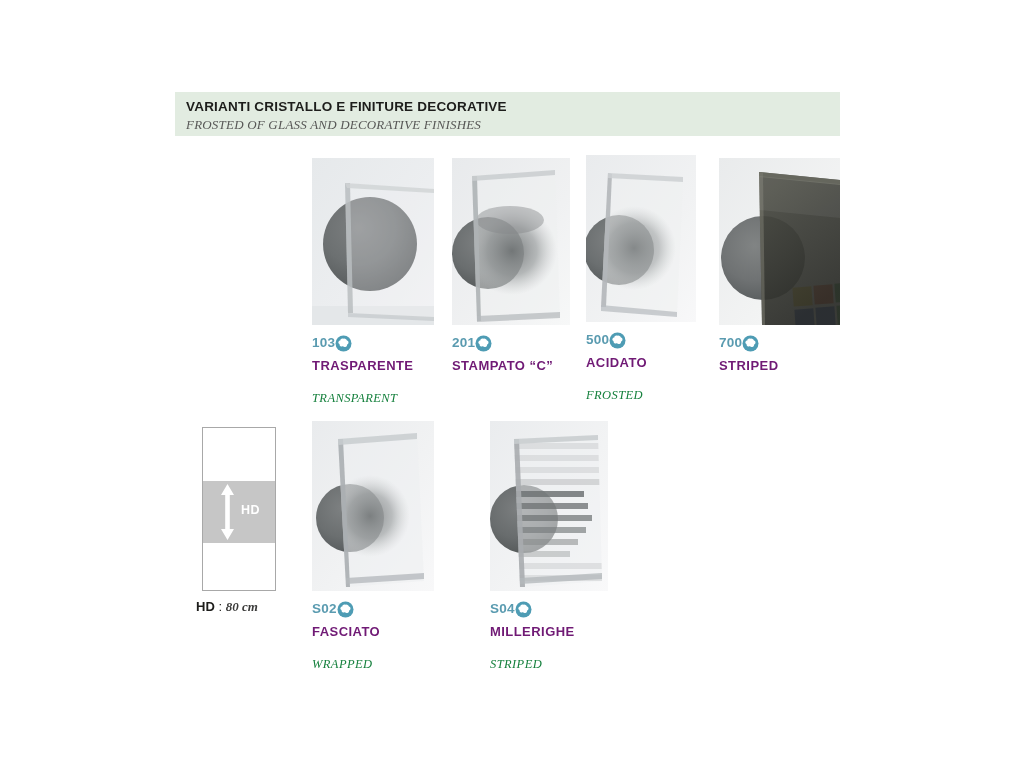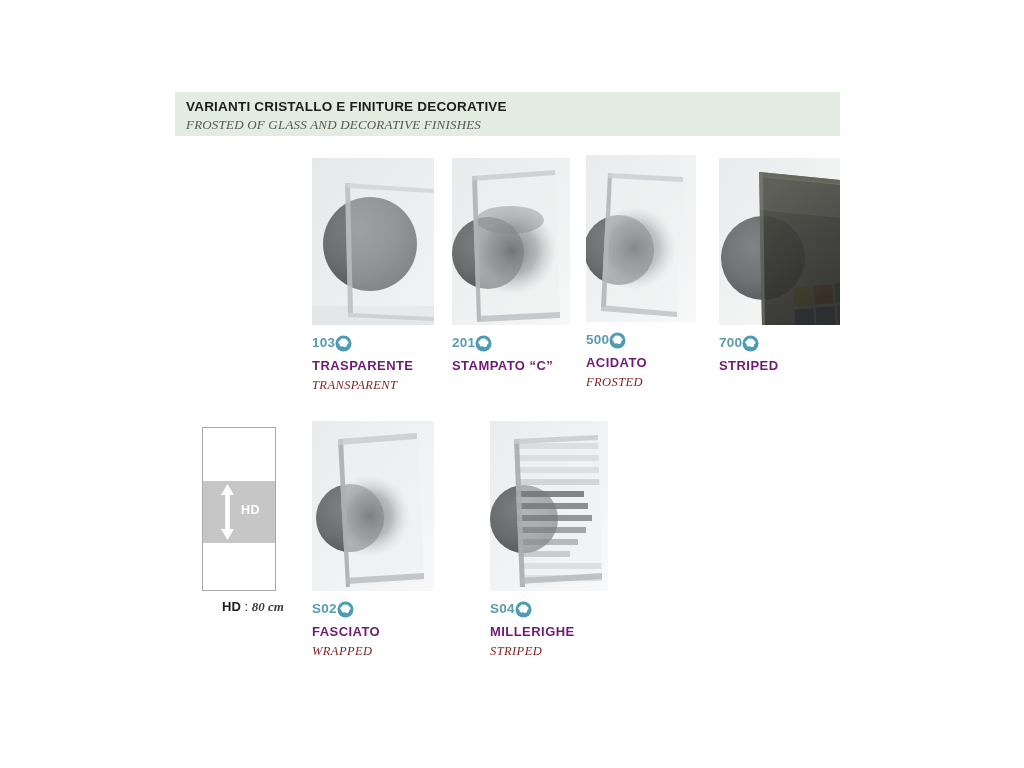--- a/index.html
+++ b/index.html
@@ -79,25 +79,25 @@
   .name-it {
     margin-top: 7px;
     font-size: 13px;
     font-weight: bold;
     color: #701a75;
     letter-spacing: 0.45px;
     white-space: nowrap;
     line-height: 1.15;
   }
   .name-en {
-    margin-top: 4px;
+    margin-top: 17px;
     font-family: "Liberation Serif", serif;
     font-style: italic;
     font-size: 12.5px;
-    color: #7f1d1d;
+    color: #15803d;
     letter-spacing: 0.4px;
     white-space: nowrap;
     line-height: 1.15;
   }
 
   
   #hd-diagram {
     position: absolute;
     left: 202px;
     top: 427px;
@@ -126,24 +126,23 @@
     position: absolute;
     left: 38px;
     top: 75px;
     font-size: 12.5px;
     font-weight: bold;
     color: #ffffff;
     letter-spacing: 0.5px;
   }
   #hd-caption {
     position: absolute;
-    left: 188px;
+    left: 196px;
     top: 599px;
     width: 130px;
-    text-align: center;
     white-space: nowrap;
     font-size: 13px;
     color: #1d1d1b;
   }
   #hd-caption .hd-key { font-weight: bold; }
   #hd-caption .hd-val {
     font-family: "Liberation Serif", serif;
     font-style: italic;
     font-weight: bold;
     color: #3c3c3b;

